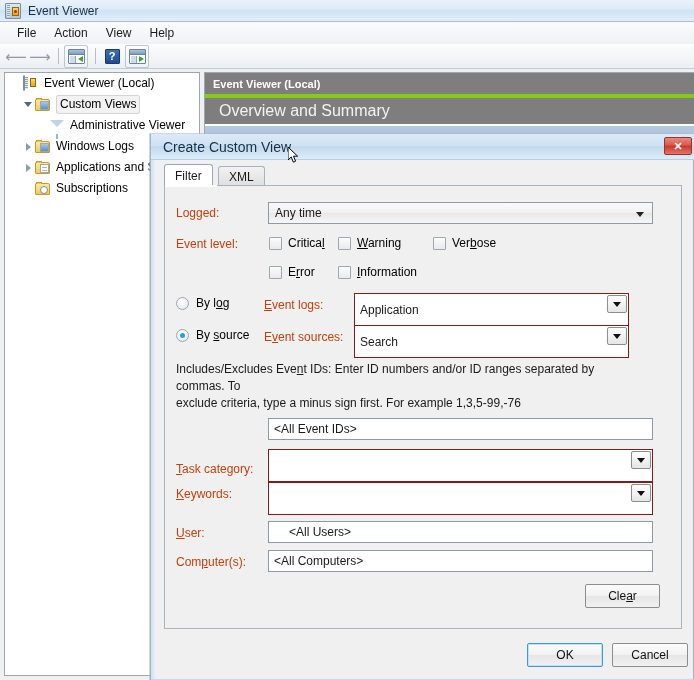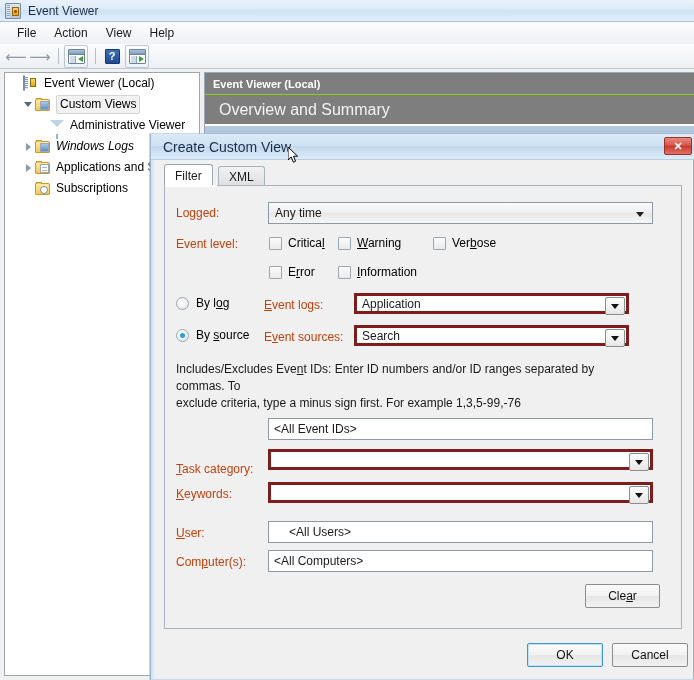--- a/index.html
+++ b/index.html
@@ -318,21 +318,21 @@
     padding-left: 8px;
     box-sizing: border-box;
   }
   .overview-bar {
     height: 30px;
     background: #7e7e7e;
     display: flex;
     align-items: center;
     padding-left: 14px;
     box-sizing: border-box;
-    border-top: 1px solid #84cc16;
+    border-top: 4px solid #84cc16;
   }
   .overview-bar .txt {
     color: #f3f3f3;
     font-size: 16px;
   }
   .blue-strip {
     height: 18px;
     background: linear-gradient(to bottom, #b5c9df, #a7bdd6);
     border-top: 2px solid #fff;
   }
@@ -467,22 +467,22 @@
     border: 1px solid #8c9aa8;
     box-sizing: border-box;
     display: flex;
     align-items: center;
     font-size: 12px;
     color: #1a1a1a;
     padding-left: 5px;
   }
   .combo-split {
     position: absolute;
-    height: 21px;
-    border: 3px solid #7f1d1d;
+    height: 33px;
+    border: 1px solid #7f1d1d;
     background: #fff;
     box-sizing: border-box;
   }
   .combo-split .cs-text {
     position: absolute;
     left: 5px; top: 0; bottom: 0;
     display: flex; align-items: center;
     font-size: 12px; color: #1a1a1a;
   }
   .cs-btn {
@@ -637,21 +637,21 @@
       <span class="tree-label">Custom Views</span>
     </div>
 
     <div class="tree-row" style="padding-left:44px;">
       <span class="tico">
           <span class="funnel"></span>
         </span>
       <span class="tree-label">Administrative Viewer</span>
     </div>
 
-    <div class="tree-row" style="padding-left:16px;font-style:italic;">
+    <div class="tree-row" style="padding-left:16px;">
       <span class="expander">
           <span class="exp-closed"></span>
         </span>
       <span class="tico">
         <span class="folder">
             <span class="sheet blue"></span>
           </span>
       </span>
       <span class="tree-label">Windows Logs</span>
     </div>

